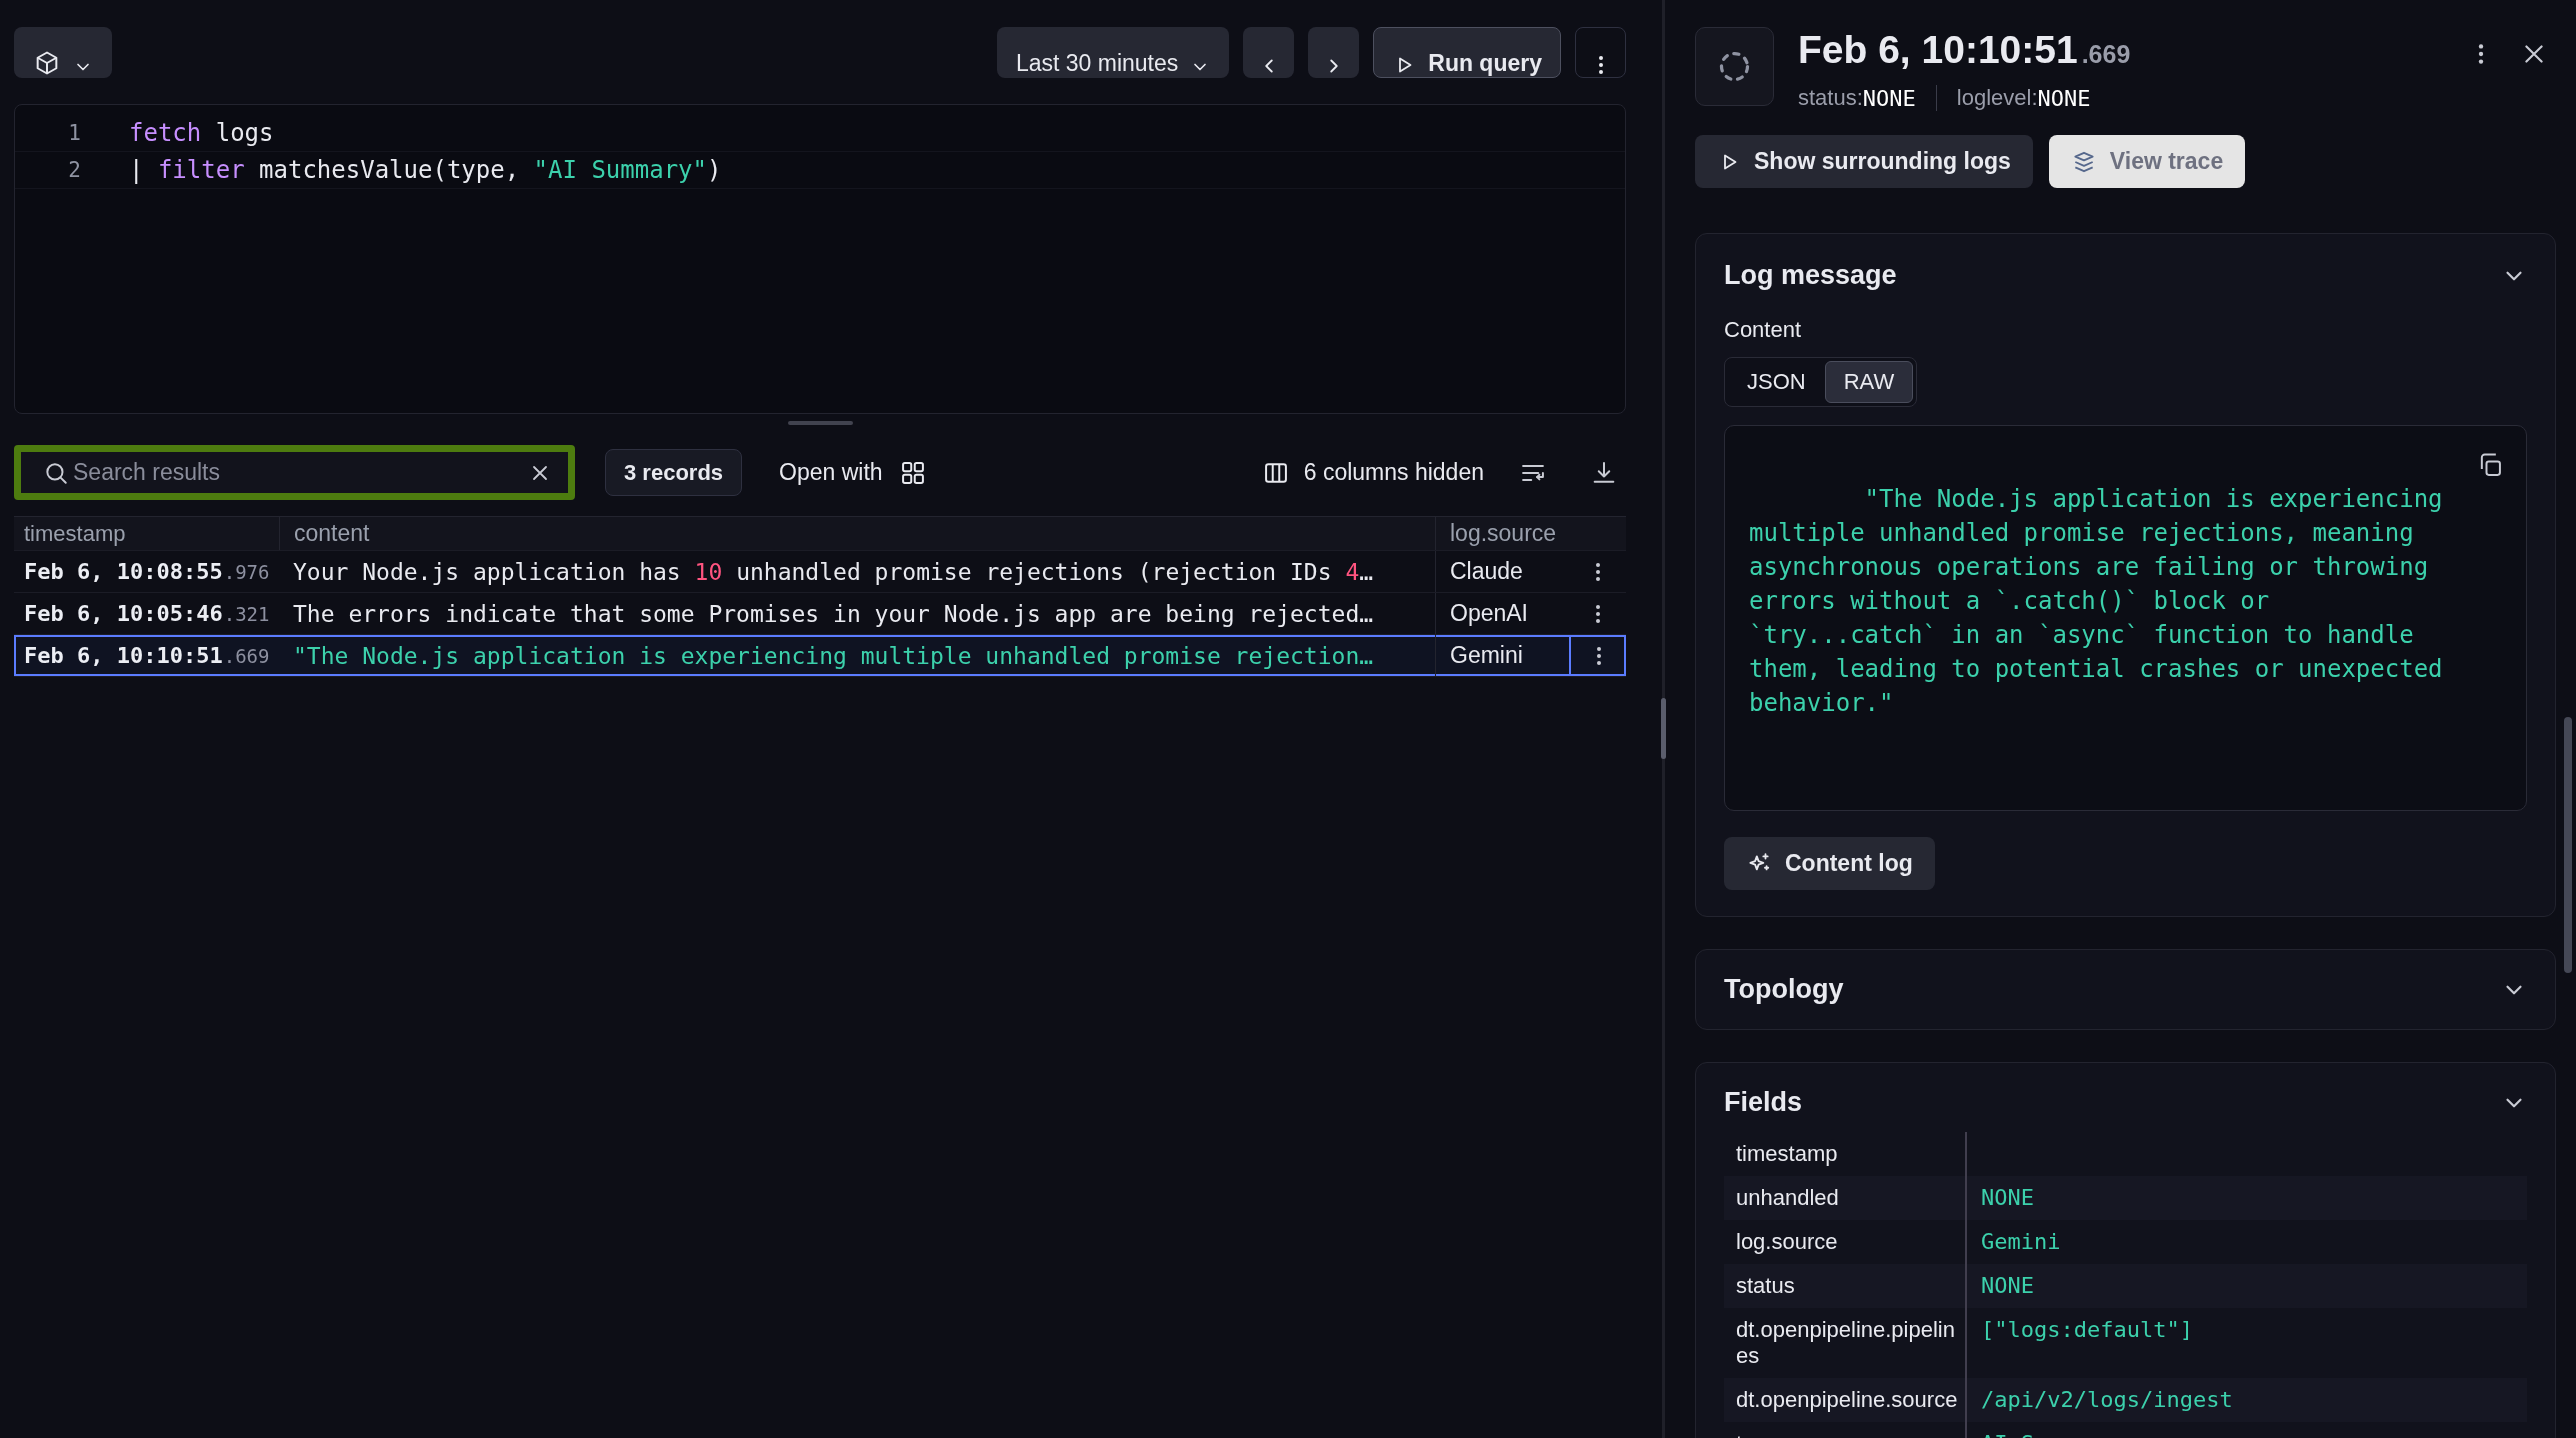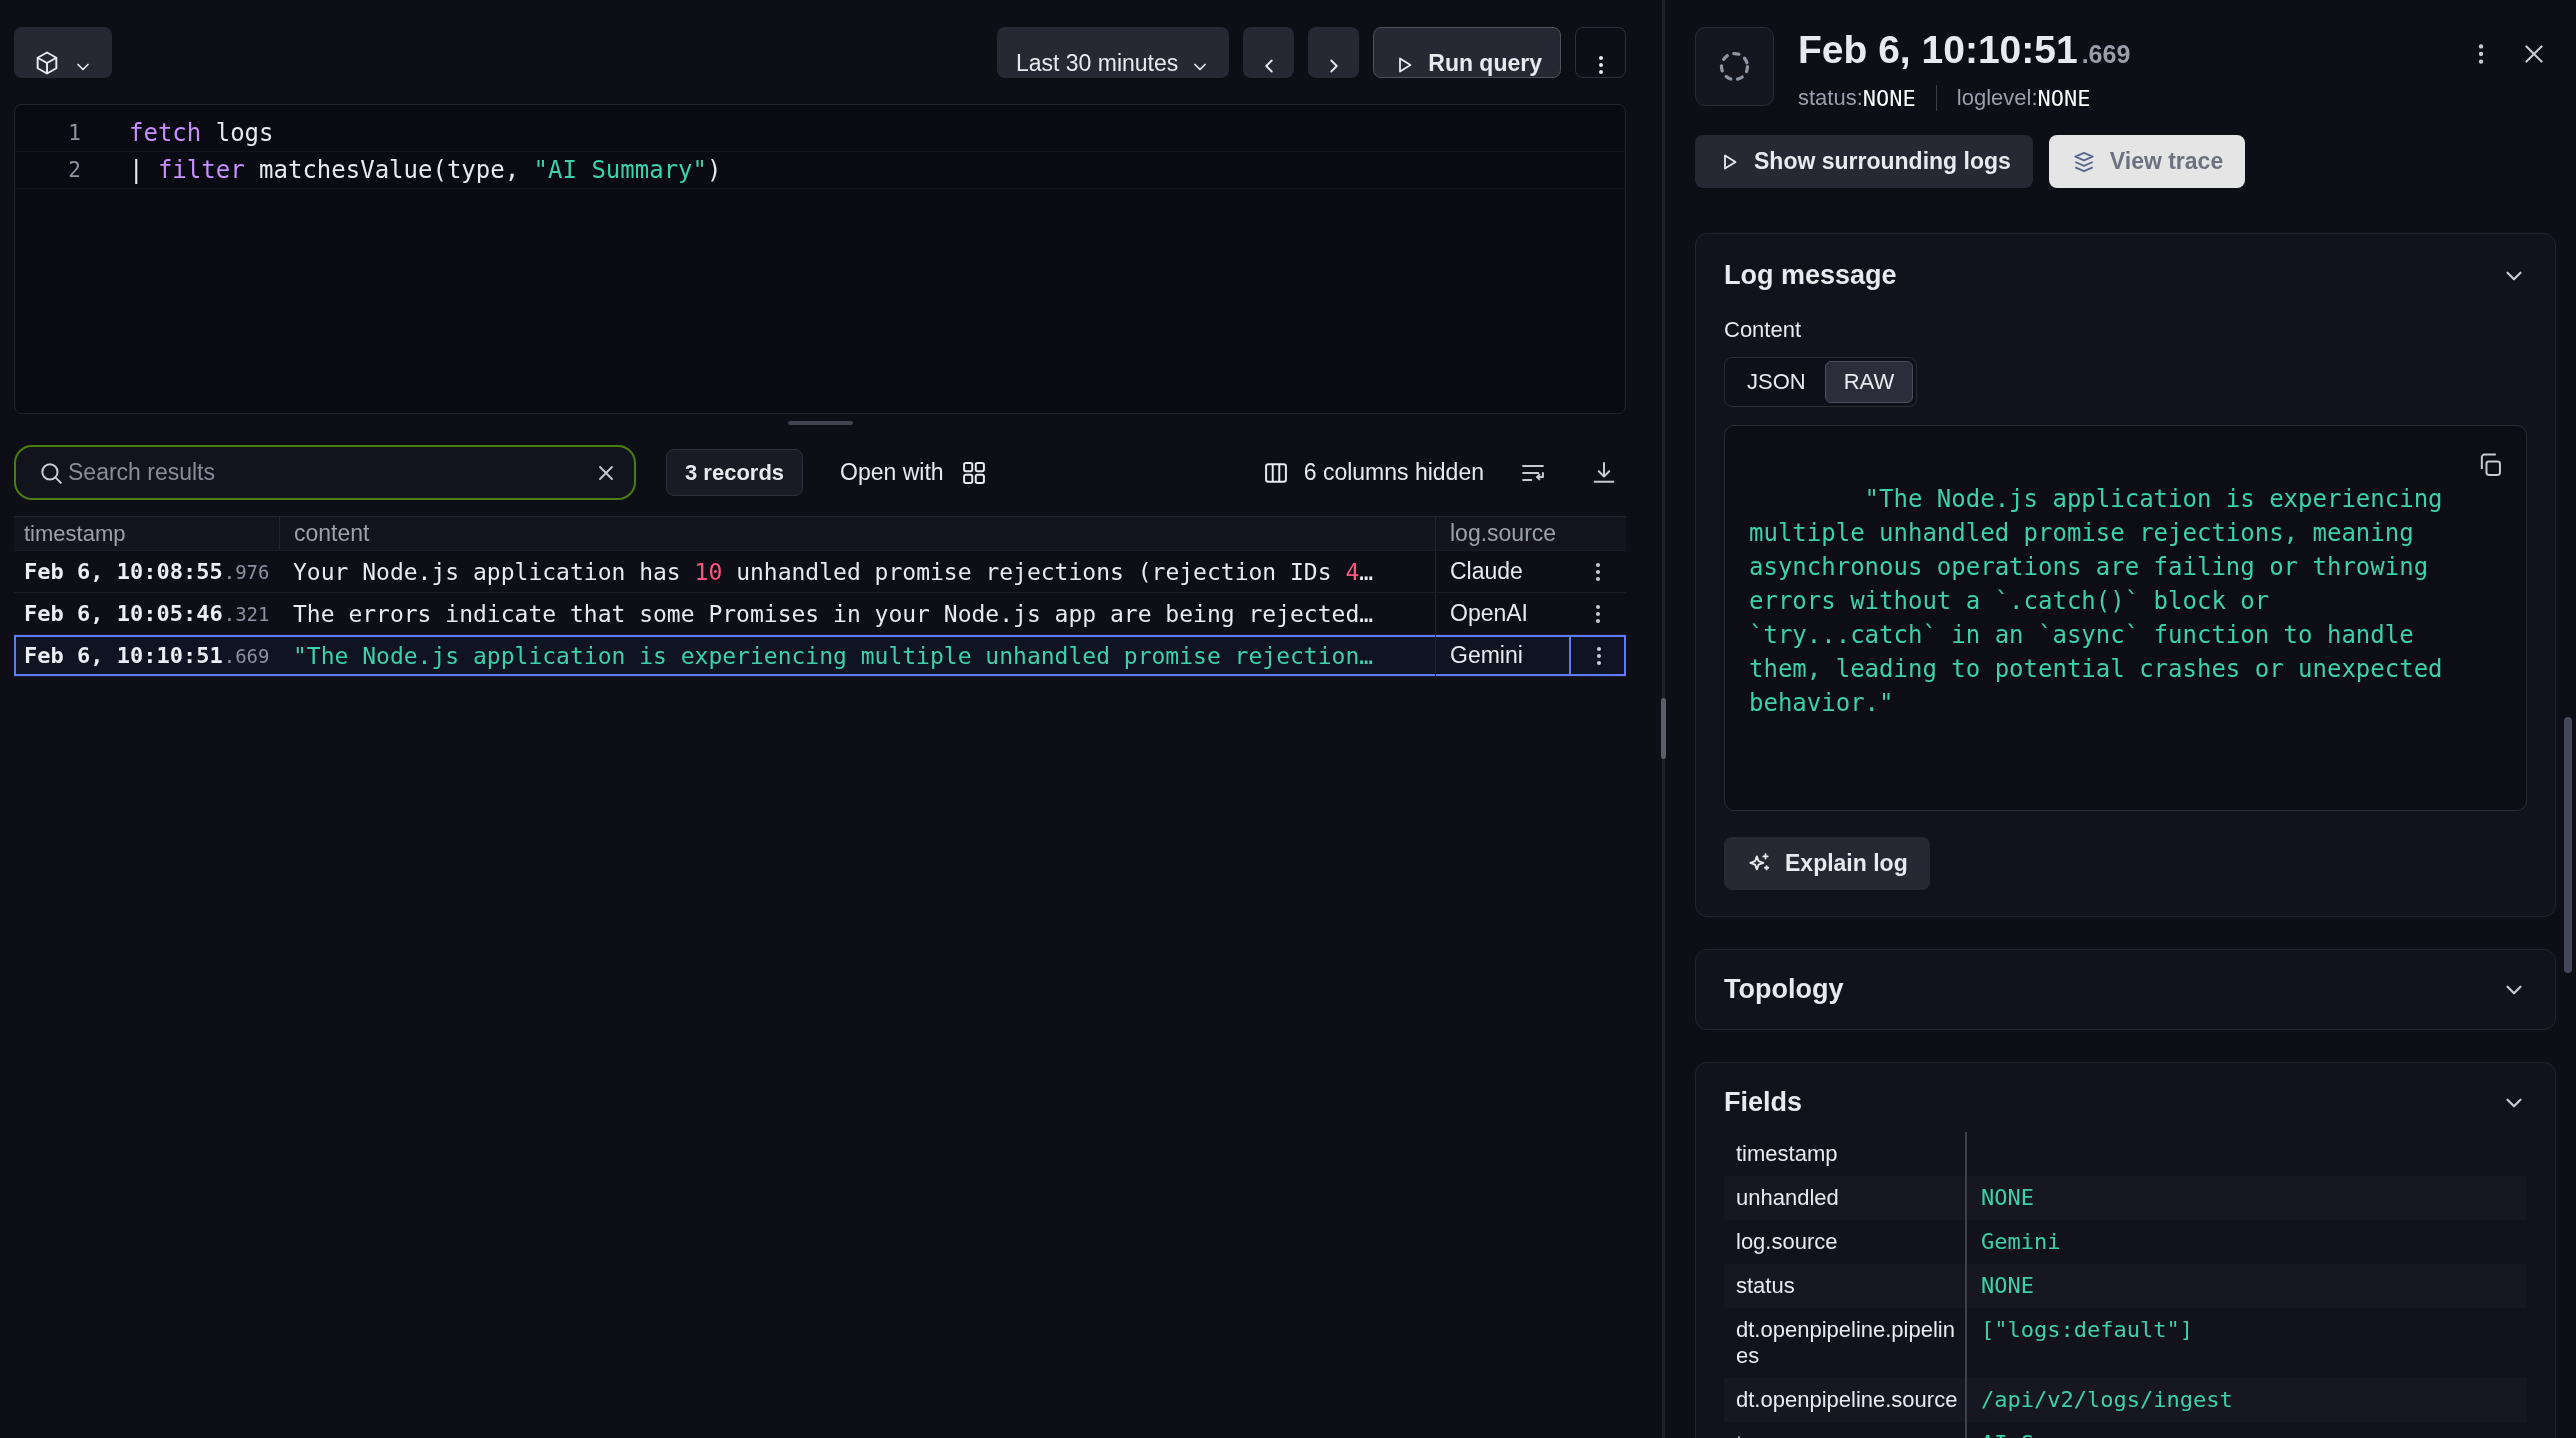--- a/index.html
+++ b/index.html
@@ -37,22 +37,22 @@
   .ln { width:92px; padding-right:26px; text-align:right; color:#8f93a2; font-size:21px; }
   .ecode { padding-left:22px; font-size:24px; white-space:pre; }
   .tok-kw { color:#c78fff; }
   .tok-str { color:#3cd1ac; }
   .tok-plain { color:#e9eaf0; }
   .resize-handle { width:65px; height:4px; background:#41434f; border-radius:2px; margin:7px auto 0; cursor:row-resize; }
 
   
   .results-bar { margin-top:20px; display:flex; align-items:center; height:55px; }
   .search-box {
-    width:622px; height:55px; background:#12131c; border:2px solid #4d7c0f;
-    border-radius:18px; display:flex; align-items:center; padding:0 6px 0 18px;
+    width:561px; height:55px; background:#12131c; border:7px solid #4d7c0f;
+    border-radius:4px; display:flex; align-items:center; padding:0 6px 0 18px;
   }
   .search-box input {
     flex:1; background:transparent; border:none; outline:none;
     color:#e9eaf0; font-size:23px; font-family:inherit; min-width:0;
   }
   .search-box input::placeholder { color:#8a8d9b; }
   .icon-btn {
     width:45px; height:45px; display:flex; align-items:center; justify-content:center;
     color:#c9cbd4; border-radius:6px; cursor:pointer;
   }
@@ -425,21 +425,21 @@
             </svg>
         </span>
       </div>
       <div class="btn-panel explain-btn">
         <span>
           <svg width="26" height="26" viewBox="0 0 24 24" fill="none" stroke="currentColor" stroke-width="1.7" stroke-linejoin="round" stroke-linecap="round">
               <path d="M10 5l1.6 4.4L16 11l-4.4 1.6L10 17l-1.6-4.4L4 11l4.4-1.6L10 5z"></path>
               <path d="M18 3v4M16 5h4M19 14v3M17.5 15.5h3"></path>
             </svg>
         </span>
-        <span>Explain log</span>
+        <span>Content log</span>
       </div>
     </div>
 
     <div class="card topology">
       <div class="card-title-row">
         <span class="card-title">Topology</span>
         <span class="chev">
           <svg width="26" height="26" viewBox="0 0 24 24" fill="none" stroke="currentColor" stroke-width="2" stroke-linecap="round" stroke-linejoin="round">
               <path d="M6 9l6 6 6-6"></path>
             </svg>

